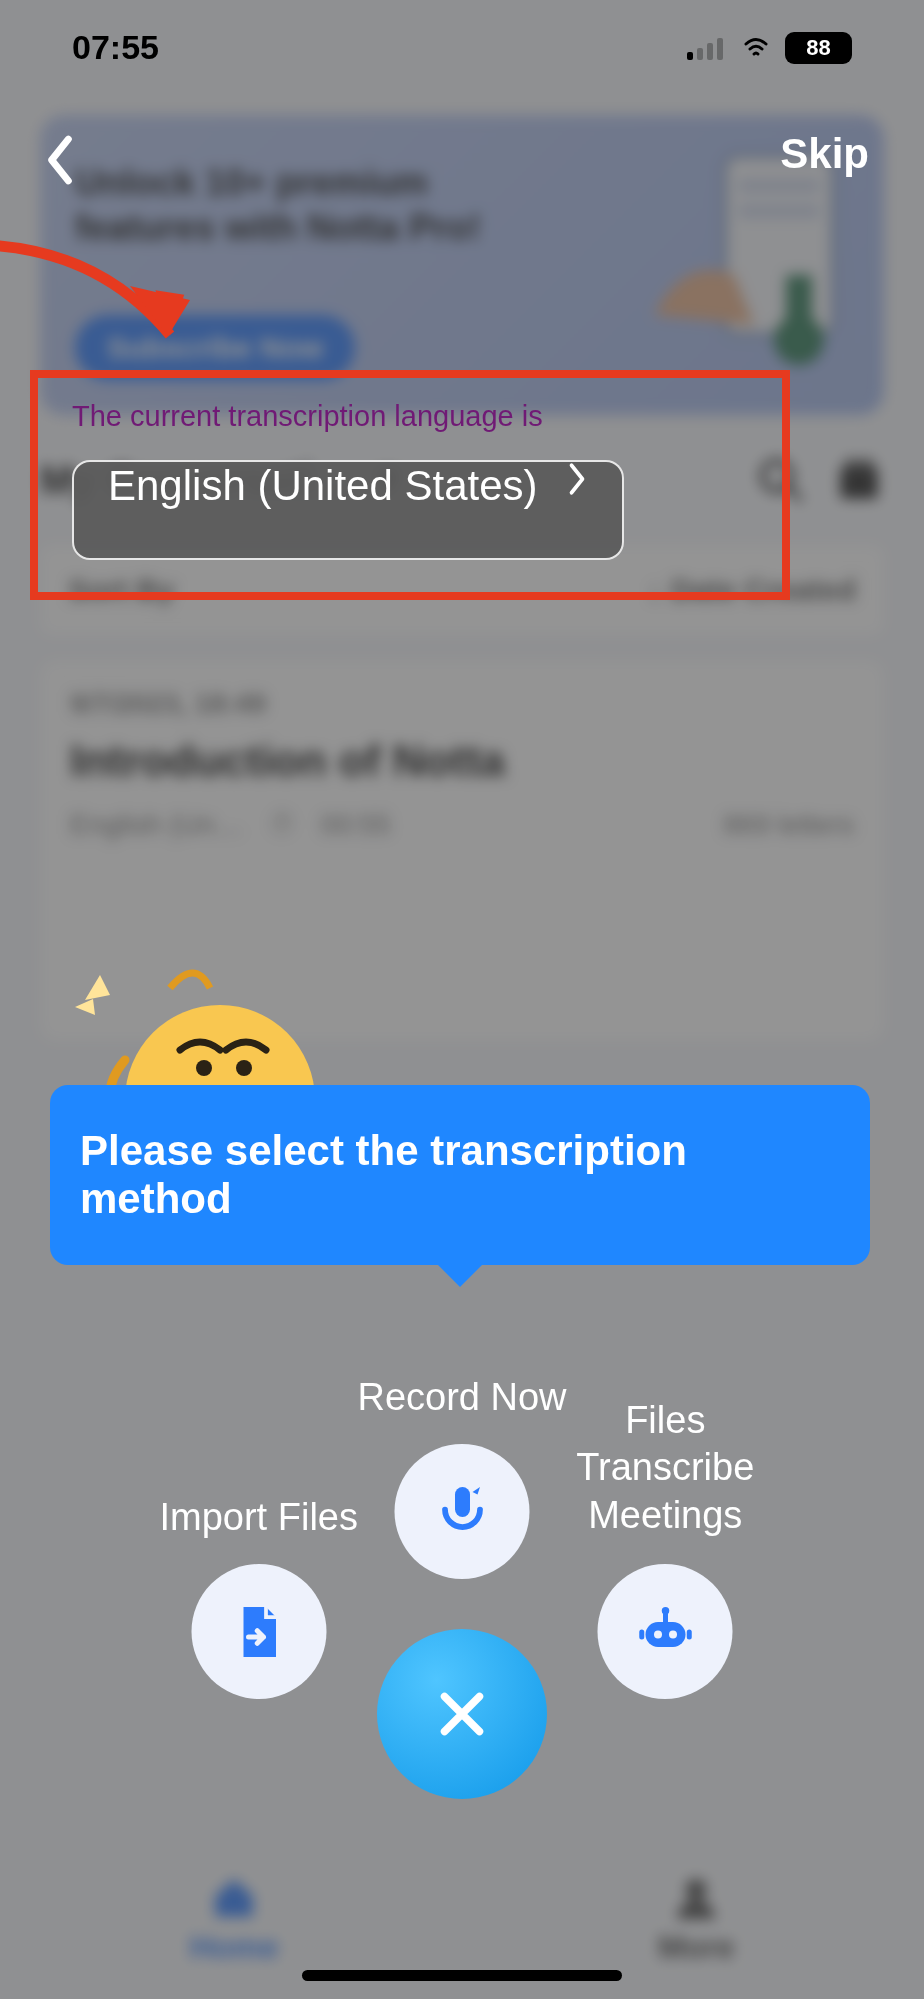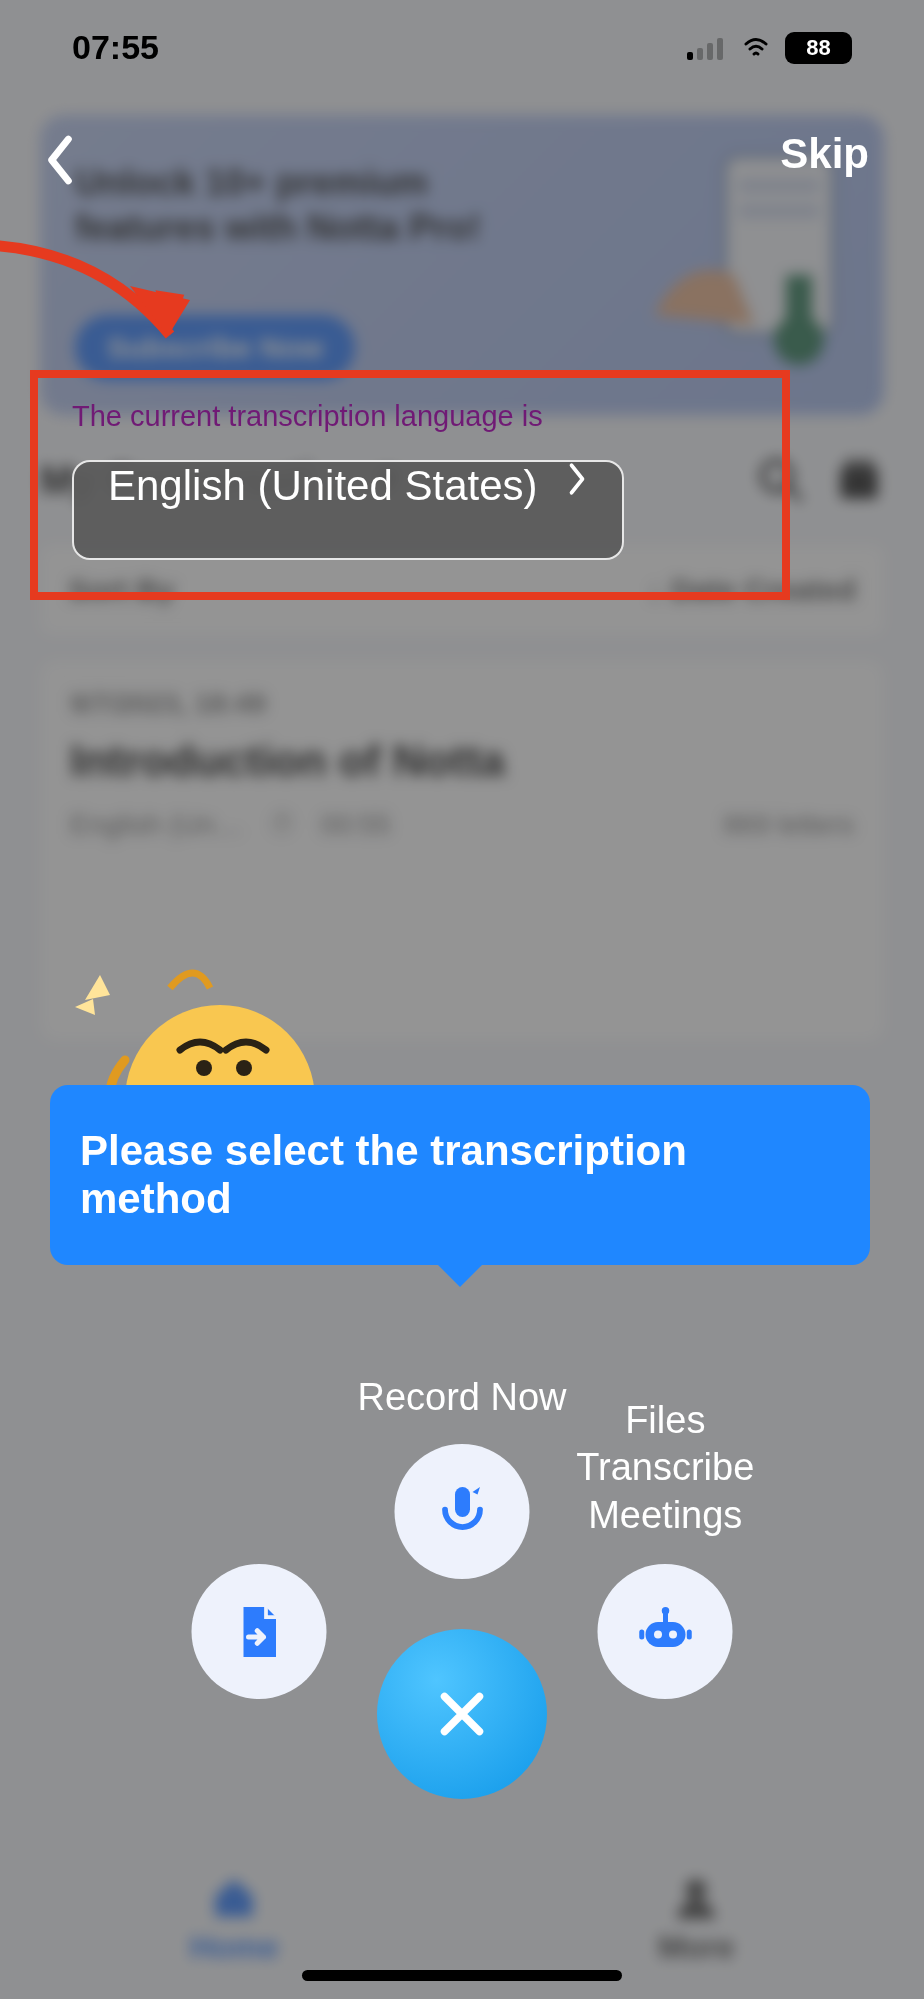--- a/index.html
+++ b/index.html
@@ -309,20 +309,21 @@
 
     <div class="action-label lbl-record">Record Now</div>
     <div class="action-btn btn-record">
       <svg viewBox="0 0 24 24">
         <rect x="9" y="2" width="6" height="12" rx="3" fill="#2d7cfd"></rect>
         <path d="M5 11 a7 7 0 0 0 14 0" fill="none" stroke="#2d7cfd" stroke-width="2.3" stroke-linecap="round"></path>
         <path d="M16 4 l3 -2 l-1 3 z" fill="#2d7cfd"></path>
       </svg>
     </div>
 
+    <div class="action-label lbl-import">Import Files</div>
     <div class="action-btn btn-import">
       <svg viewBox="0 0 24 24">
         <path d="M6 2 h9 l4 4 v16 H6 Z" fill="#2d7cfd"></path>
         <path d="M15 2 v4 h4" fill="none" stroke="#eef2fc" stroke-width="1.5"></path>
         <path d="M8 14 h6 m0 0 l-2.5 -2.5 M14 14 l-2.5 2.5" fill="none" stroke="#eef2fc" stroke-width="2" stroke-linecap="round" stroke-linejoin="round"></path>
       </svg>
     </div>
 
     <div class="action-label lbl-live">
       <span>Files Transcribe</span><br>

